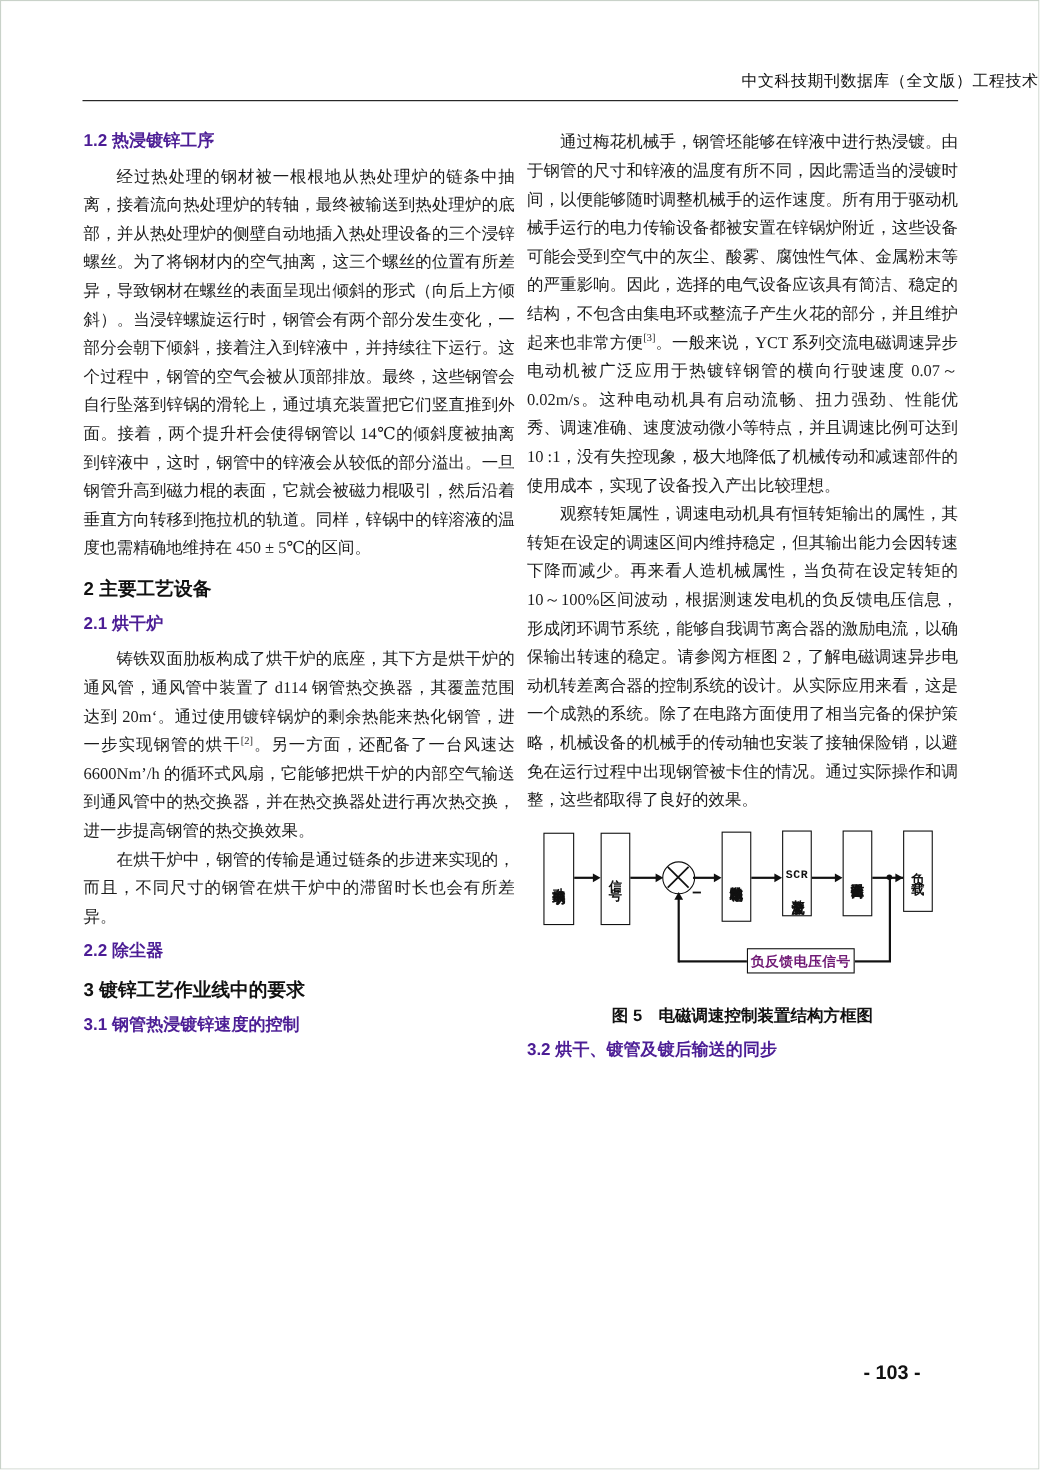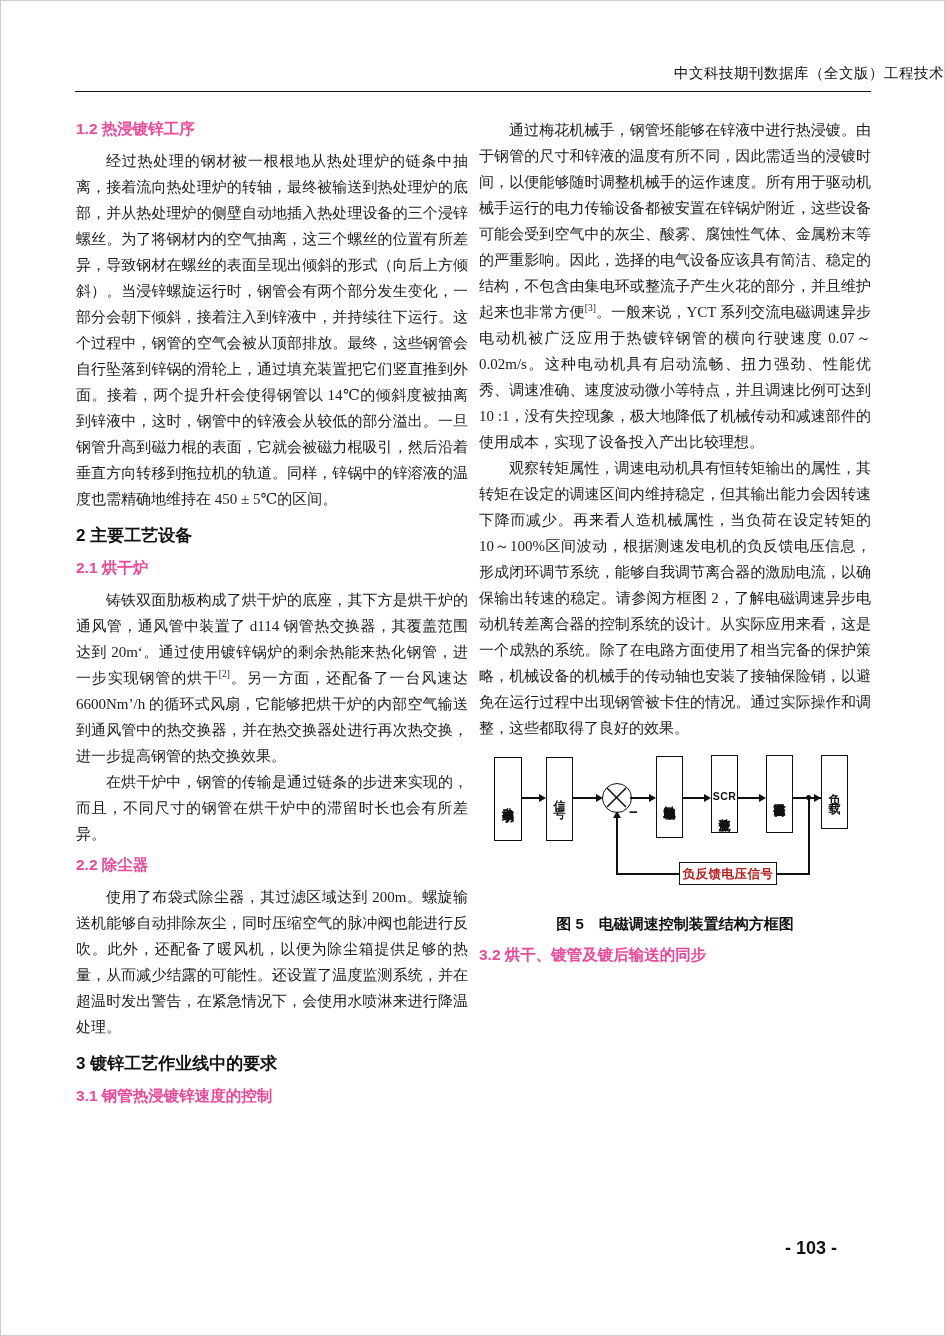--- a/index.html
+++ b/index.html
@@ -21,21 +21,21 @@
     display:flex; justify-content:space-between;
   }
   .col { width:392px; font-size:15px; line-height:26px; text-align:justify; }
   .col p { margin:0; text-indent:2em; }
   .hA {
     font-family:"Liberation Sans","DejaVu Sans",sans-serif; font-weight:bold;
     font-size:17px; line-height:1.35; margin:13px 0 10px; color:#111;
   }
   .hB {
     font-family:"Liberation Sans","DejaVu Sans",sans-serif; font-weight:bold;
-    font-size:15.5px; line-height:1.35; margin:8px 0 8px; color:#ec4899;
+    font-size:15.5px; line-height:1.35; margin:8px 0 8px; color:#4c1d95;
   }
   .hB.first { margin-top:2px; }
   sup.cite { font-size:9.5px; vertical-align:super; line-height:0; }
 
   
   .figure-wrap { margin:10px 0 0 0; }
   .diagram { position:relative; width:380px; height:150px; margin-left:10px; }
   .dbox {
     position:absolute; box-sizing:border-box; border:1.6px solid #111;
     display:flex; align-items:center; justify-content:center;
@@ -68,21 +68,21 @@
   .sum-circle svg { position:absolute; top:0; left:0; }
   .junction { position:absolute; width:5px; height:5px; border-radius:50%; background:#111; }
   .minus-sign {
     position:absolute; font-family:"Liberation Sans",sans-serif;
     font-size:15px; font-weight:bold; color:#111; line-height:1;
   }
   .fb-box {
     position:absolute; box-sizing:border-box; border:1.6px solid #111;
     display:flex; align-items:center; justify-content:center;
     font-family:"Liberation Sans","DejaVu Sans",sans-serif;
-    font-size:12.5px; font-weight:bold; letter-spacing:0.5px; color:#b91c1c; background:#fff;
+    font-size:12.5px; font-weight:bold; letter-spacing:0.5px; color:#701a75; background:#fff;
   }
   .fig-caption {
     text-align:center; font-family:"Liberation Sans","DejaVu Sans",sans-serif;
     font-weight:bold; font-size:15px; margin:10px 0 2px; text-indent:0; color:#111;
   }
   .page-number {
     position:absolute; top:1237px; right:107px;
     font-family:"Liberation Sans","DejaVu Sans",sans-serif;
     font-weight:bold; font-size:18px; color:#111;
   }
@@ -100,21 +100,20 @@
     <div class="col">
       <div class="hB first">1.2 热浸镀锌工序</div>
       <p>经过热处理的钢材被一根根地从热处理炉的链条中抽离，接着流向热处理炉的转轴，最终被输送到热处理炉的底部，并从热处理炉的侧壁自动地插入热处理设备的三个浸锌螺丝。为了将钢材内的空气抽离，这三个螺丝的位置有所差异，导致钢材在螺丝的表面呈现出倾斜的形式（向后上方倾斜）。当浸锌螺旋运行时，钢管会有两个部分发生变化，一部分会朝下倾斜，接着注入到锌液中，并持续往下运行。这个过程中，钢管的空气会被从顶部排放。最终，这些钢管会自行坠落到锌锅的滑轮上，通过填充装置把它们竖直推到外面。接着，两个提升杆会使得钢管以 14℃的倾斜度被抽离到锌液中，这时，钢管中的锌液会从较低的部分溢出。一旦钢管升高到磁力棍的表面，它就会被磁力棍吸引，然后沿着垂直方向转移到拖拉机的轨道。同样，锌锅中的锌溶液的温度也需精确地维持在 450 ± 5℃的区间。</p>
 
       <div class="hA">2 主要工艺设备</div>
       <div class="hB">2.1 烘干炉</div>
       <p><span>铸铁双面肋板构成了烘干炉的底座，其下方是烘干炉的通风管，通风管中装置了 d114 钢管热交换器，其覆盖范围达到 20m‘。通过使用镀锌锅炉的剩余热能来热化钢管，进一步实现钢管的烘干</span><sup class="cite">[2]</sup><span>。另一方面，还配备了一台风速达 6600Nm’/h 的循环式风扇，它能够把烘干炉的内部空气输送到通风管中的热交换器，并在热交换器处进行再次热交换，进一步提高钢管的热交换效果。</span></p>
       <p>在烘干炉中，钢管的传输是通过链条的步进来实现的，而且，不同尺寸的钢管在烘干炉中的滞留时长也会有所差异。</p>
 
       <div class="hB">2.2 除尘器</div>
-      <p>使用了布袋式除尘器，其过滤区域达到 200m。螺旋输送机能够自动排除灰尘，同时压缩空气的脉冲阀也能进行反吹。此外，还配备了暖风机，以便为除尘箱提供足够的热量，从而减少结露的可能性。还设置了温度监测系统，并在超温时发出警告，在紧急情况下，会使用水喷淋来进行降温处理。</p>
 
       <div class="hA">3 镀锌工艺作业线中的要求</div>
       <div class="hB">3.1 钢管热浸镀锌速度的控制</div>
     </div>
 
     <div class="col">
       <p><span>通过梅花机械手，钢管坯能够在锌液中进行热浸镀。由于钢管的尺寸和锌液的温度有所不同，因此需适当的浸镀时间，以便能够随时调整机械手的运作速度。所有用于驱动机械手运行的电力传输设备都被安置在锌锅炉附近，这些设备可能会受到空气中的灰尘、酸雾、腐蚀性气体、金属粉末等的严重影响。因此，选择的电气设备应该具有简洁、稳定的结构，不包含由集电环或整流子产生火花的部分，并且维护起来也非常方便</span><sup class="cite">[3]</sup><span>。一般来说，YCT 系列交流电磁调速异步电动机被广泛应用于热镀锌钢管的横向行驶速度 0.07～0.02m/s。这种电动机具有启动流畅、扭力强劲、性能优秀、调速准确、速度波动微小等特点，并且调速比例可达到 10 :1，没有失控现象，极大地降低了机械传动和减速部件的使用成本，实现了设备投入产出比较理想。</span></p>
       <p>观察转矩属性，调速电动机具有恒转矩输出的属性，其转矩在设定的调速区间内维持稳定，但其输出能力会因转速下降而减少。再来看人造机械属性，当负荷在设定转矩的 10～100%区间波动，根据测速发电机的负反馈电压信息，形成闭环调节系统，能够自我调节离合器的激励电流，以确保输出转速的稳定。请参阅方框图 2，了解电磁调速异步电动机转差离合器的控制系统的设计。从实际应用来看，这是一个成熟的系统。除了在电路方面使用了相当完备的保护策略，机械设备的机械手的传动轴也安装了接轴保险销，以避免在运行过程中出现钢管被卡住的情况。通过实际操作和调整，这些都取得了良好的效果。</p>
 
       <div class="figure-wrap">
@@ -131,21 +130,21 @@
             <svg width="27" height="27" viewBox="0 0 27 27">
               <line x1="4" y1="4" x2="23" y2="23" stroke="#111" stroke-width="1.6"></line>
               <line x1="23" y1="4" x2="4" y2="23" stroke="#111" stroke-width="1.6"></line>
             </svg>
           </div>
           <div class="minus-sign" style="left:140px; top:53px;">−</div>
 
           <div class="dbox" style="left:167px; top:5px; width:27px; height:82px;">
             <span class="vtext" style="letter-spacing:0;">触发移相电路</span>
           </div>
-          <div class="dbox colbox" style="left:222px; top:4px; width:27px; height:78px;">
+          <div class="dbox colbox" style="left:222px; top:4px; width:27px; height:78px;font-family:Liberation Mono, monospace;">
             <span class="latin-top">SCR</span>
             <span class="vtext" style="letter-spacing:0;">全波整流</span>
           </div>
           <div class="dbox" style="left:277px; top:4px; width:27px; height:78px;">
             <span class="vtext" style="letter-spacing:0;">离合器激磁</span>
           </div>
           <div class="dbox" style="left:332px; top:4px; width:27px; height:74px;">
             <span class="vtext spread">负载</span>
           </div>
 

